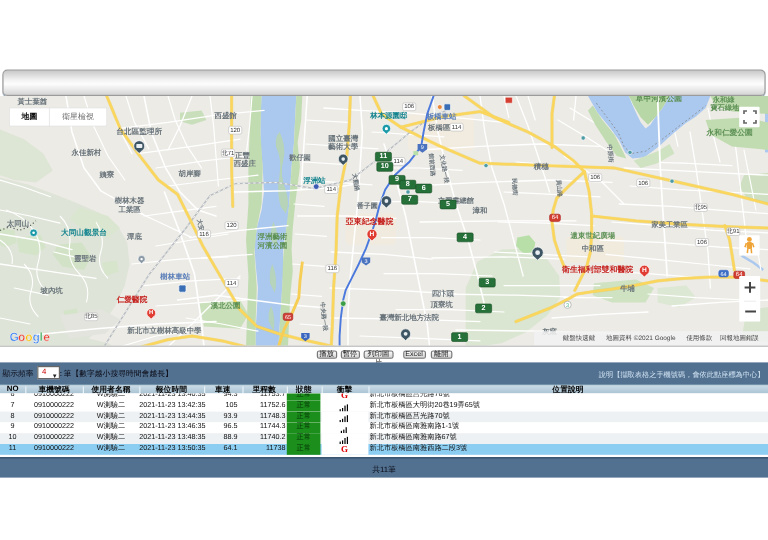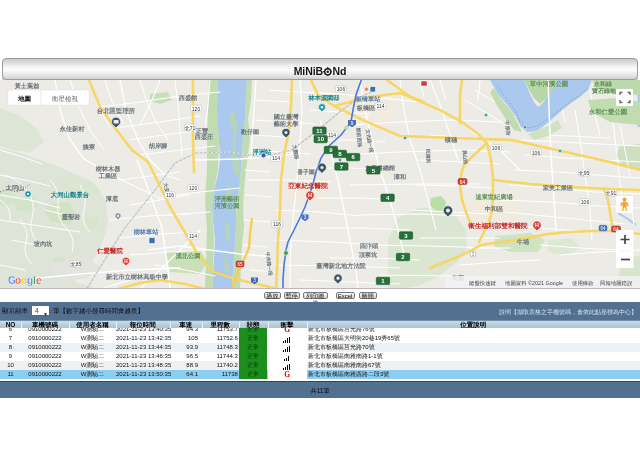--- a/index.html
+++ b/index.html
@@ -23,29 +23,20 @@
 .row{position:absolute;left:0;width:640px;height:9.04px}
 .cell{position:absolute;top:0;height:100%;font-size:6px;line-height:9px;color:#111;white-space:nowrap}
 #footer{left:0;top:380.5px;width:640px;height:17px;background:#527191;border-top:1px solid #2e4a63}
 #footer span{position:absolute;left:0;width:640px;top:5px;text-align:center;font-size:6.5px;color:#0a0a14}
 .bars i{display:inline-block;background:#000;width:1.4px;margin-right:0.6px;vertical-align:bottom}
 .gico{font-family:"Liberation Serif",serif;font-weight:bold;color:#e00007;font-size:7.5px}
 </style></head>
 <body>
 <div id="page">
   <div class="abs" id="topbar"></div>
-  <div class="abs" id="logo">MiNiB<svg class="oc" viewBox="0 0 20 20">
-        <circle cx="10" cy="10" r="8" fill="#161616"></circle>
-        <circle cx="10" cy="10" r="5" fill="#fff"></circle>
-        <circle cx="10" cy="10" r="2.6" fill="#161616"></circle>
-        <rect x="8.8" y="-1" width="2.4" height="4" fill="#161616"></rect>
-        <rect x="8.8" y="17" width="2.4" height="4" fill="#161616"></rect>
-        <rect x="-1" y="8.8" width="4" height="2.4" fill="#161616"></rect>
-        <rect x="17" y="8.8" width="4" height="2.4" fill="#161616"></rect>
-      </svg>Nd</div>
 <div class="abs" style="left:0;top:80px;width:640px;height:209px">
 <svg width="640" height="209" viewBox="0 0 640 209" style="display:block">
 <rect x="0" y="0" width="640" height="209" fill="#ecebe6"></rect>
 <path d="M0,68 L24,74 L46,82 L66,90 L84,98 L98,108 L106,122 L108,140 L104,158 L96,175 L86,190 L74,202 L90,206 L95,209 L0,209 Z" fill="#dee4d7"></path>
 <path d="M0,28 L20,36 L36,48 L44,62 L30,72 L12,70 L0,66 Z" fill="#dde5d5"></path>
 <path d="M14,118 L34,116 L38,126 L30,133 L16,130 Z" fill="#d4e4c9"></path>
 <path d="M48,124 L68,122 L76,134 L70,145 L52,142 L44,132 Z" fill="#d2e2c6"></path>
 <path d="M85,139 L97,137 L99,146 L88,150 Z" fill="#d6e5cb"></path>
 <path d="M53,179 L64,177 L66,188 L55,190 Z" fill="#d4e4c9"></path>
 <path d="M0,110 L12,112 L14,122 L4,126 L0,124 Z" fill="#d4e4c9"></path>

